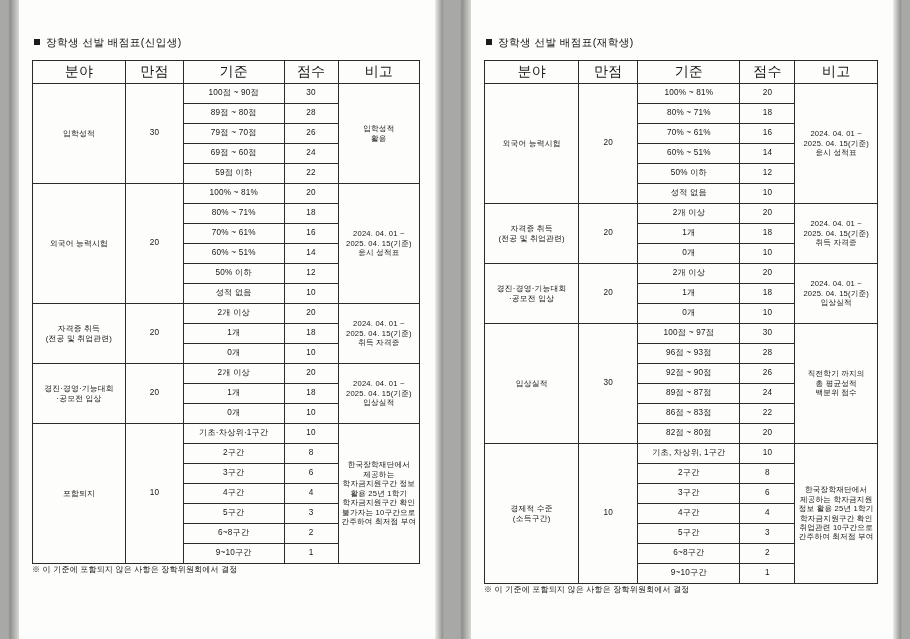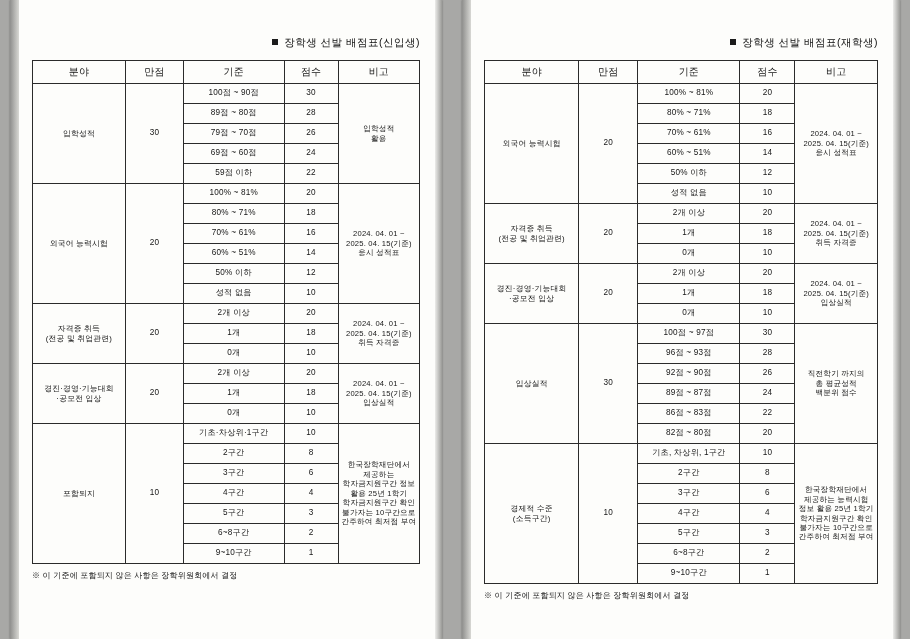--- a/index.html
+++ b/index.html
@@ -36,21 +36,20 @@
     left: 0; top: 0; right: 0; bottom: 0;
     padding: 36px 22px 0 22px;
     box-sizing: border-box;
   }
   .doc-title {
     font-size: 10.5px;
     color: #101010;
     letter-spacing: 0.5px;
     margin: 0 0 10px 2px;
     white-space: nowrap;
-    text-align: right;
   }
   .doc-title .bullet {
     display: inline-block;
     width: 6px;
     height: 6px;
     background: #1b1b1b;
     margin-right: 6px;
     vertical-align: 1px;
   }
   table.grade-table {
@@ -67,41 +66,40 @@
     vertical-align: middle;
     padding: 0;
     height: 19px;
     line-height: 1.25;
     font-weight: normal;
     letter-spacing: 0.2px;
     word-break: keep-all;
   }
   table.grade-table th {
     height: 22px;
-    font-size: 10px;
+    font-size: 14px;
     margin-left: 30px;
   }
   .col-area { width: 24%; }
   .col-max  { width: 15%; }
   .col-crit { width: 26%; }
   .col-pts  { width: 14%; }
   .col-note { width: 21%; }
   .note-cell {
     font-size: 7.6px;
     line-height: 1.45;
     padding: 2px 2px;
   }
   .multiline {
     font-size: 7.8px;
     line-height: 1.4;
   }
   .footnote {
     font-size: 8px;
     color: #141414;
-    margin-top: 6px;
     letter-spacing: 0.2px;
     white-space: nowrap;
   }
   .page-edge-l {
     position: absolute;
     left: 0; top: 0; bottom: 0;
     width: 9px;
     background: linear-gradient(to right,#8f8f8d,#d8d8d4);
   }
   .page-edge-r {
@@ -364,21 +362,21 @@
             </tr>
             <tr>
               <td>82점 ~ 80점</td>
               <td>20</td>
             </tr>
             <tr>
               <td rowspan="7" class="multiline">경제적 수준<br>(소득구간)</td>
               <td rowspan="7">10</td>
               <td>기초, 차상위, 1구간</td>
               <td>10</td>
-              <td rowspan="7" class="note-cell">한국장학재단에서 제공하는 능력시험 정보 활용 25년 1학기 학자금지원구간 확인 불가자는 10구간으로 간주하여 최저점 부여</td>
+              <td rowspan="7" class="note-cell">한국장학재단에서 제공하는 학자금지원 정보 활용 25년 1학기 학자금지원구간 확인 취업관련 10구간으로 간주하여 최저점 부여</td>
             </tr>
             <tr>
               <td>2구간</td>
               <td>8</td>
             </tr>
             <tr>
               <td>3구간</td>
               <td>6</td>
             </tr>
             <tr>

